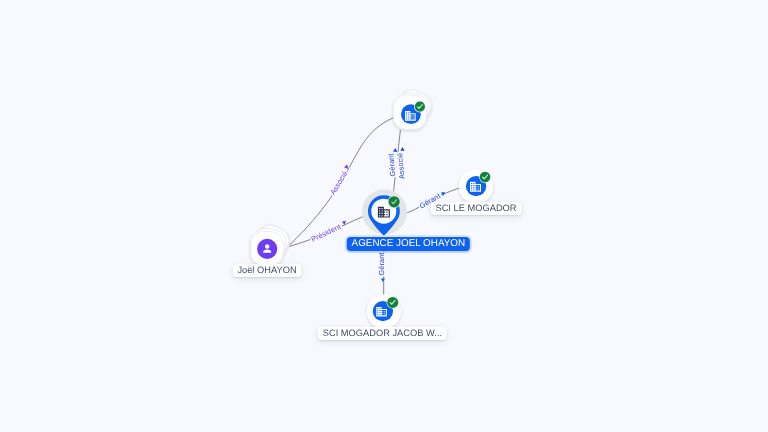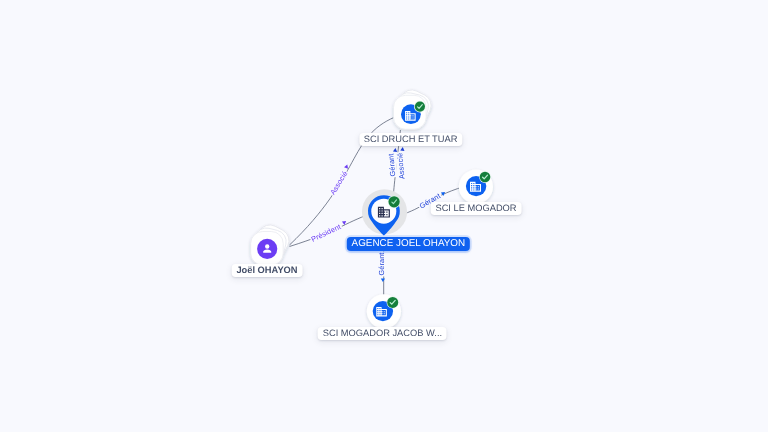--- a/index.html
+++ b/index.html
@@ -126,19 +126,18 @@
     </g>
   </svg>
 
   <div class="elabel blue" style="left:392.3px;top:164.9px;transform:translate(-50%,-50%) rotate(-95deg);">Gérant</div>
   <div class="elabel blue" style="left:401.2px;top:165.7px;transform:translate(-50%,-50%) rotate(-95deg);">Associé</div>
   <div class="elabel purple" style="left:339.2px;top:183.2px;transform:translate(-50%,-50%) rotate(-58.1deg);">Associé</div>
   <div class="elabel blue" style="left:429.6px;top:201.2px;transform:translate(-50%,-50%) rotate(-29.8deg);">Gérant</div>
   <div class="elabel blue" style="left:381.5px;top:264px;transform:translate(-50%,-50%) rotate(-90deg);">Gérant</div>
   <div class="elabel purple" style="left:326.4px;top:232.8px;transform:translate(-50%,-50%) rotate(-25.4deg);">Président</div>
 
-  <div class="nlabel" style="left:410.6px;top:132.8px;">SCI DRUCH ET TUAR</div>
   <div class="nlabel" style="left:476px;top:201.7px;">SCI LE MOGADOR</div>
   <div class="nlabel" style="left:382.4px;top:326.6px;">SCI MOGADOR JACOB W...</div>
-  <div class="nlabel" style="left:267px;top:263.9px;font-weight:bold;">Joël OHAYON</div>
+  <div class="nlabel" style="left:267px;top:263.9px;">Joël OHAYON</div>
   <div class="nlabel sel" style="left:384.4px;top:237.1px;">AGENCE JOEL OHAYON</div>
 
 </div>
 
 </body></html>

